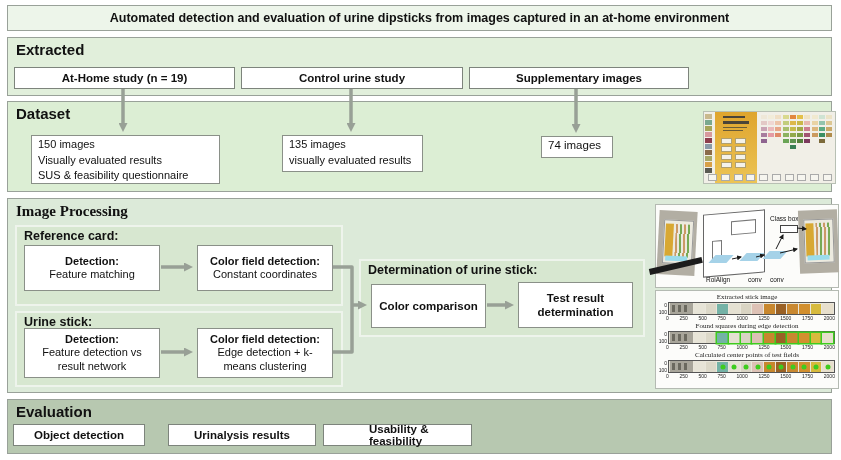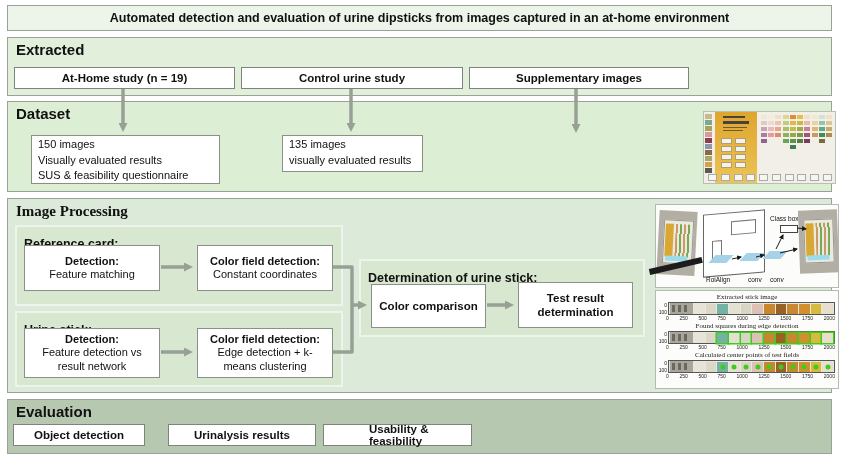--- a/index.html
+++ b/index.html
@@ -1,20 +1,20 @@
 <!DOCTYPE html>
 <html><head>
 <meta charset="utf-8">
 <style>
   html,body{margin:0;padding:0;background:#fff;}
   #app{position:relative;width:841px;height:460px;background:#fff;
        font-family:"Liberation Sans",sans-serif;color:#111;overflow:hidden;}
   .sec{position:absolute;border:1px solid #99a199;box-sizing:border-box;}
   .sec-h{position:absolute;left:8px;top:3px;font-weight:bold;font-size:15px;}
-  .sub-h{position:absolute;left:7px;top:10px;font-weight:bold;font-size:12.5px;}
+  .sub-h{position:absolute;left:7px;top:2px;font-weight:bold;font-size:12.5px;}
   .title-bar{left:7px;top:5px;width:825px;height:26px;background:#edf5ea;
        display:flex;align-items:center;justify-content:center;font-weight:bold;font-size:12.5px;}
   .procedure{left:7px;top:37px;width:825px;height:59px;background:#e1efdb;}
   .dataset{left:7px;top:101px;width:825px;height:91px;background:#dceed4;}
   .imgproc{left:7px;top:198px;width:825px;height:195px;background:#dcead9;}
   .evaluation{left:7px;top:399px;width:825px;height:55px;background:#b7c8b0;}
   .label-box{position:absolute;box-sizing:border-box;background:#fff;border:1px solid #7d847c;
        display:flex;align-items:center;justify-content:center;font-weight:bold;font-size:11.5px;height:22px;}
   .data-box{position:absolute;box-sizing:border-box;background:#fff;border:1px solid #8a9088;
        font-size:11px;line-height:15.5px;padding:1px 6px;}
@@ -92,20 +92,21 @@
     <div class="sec-h">Dataset</div>
     <div class="data-box" style="left:23px;top:33px;width:189px;height:49px;">
       <div>150 images</div>
       <div>Visually evaluated results</div>
       <div>SUS &amp; feasibility questionnaire</div>
     </div>
     <div class="data-box" style="left:274px;top:33px;width:141px;height:37px;">
       <div>135 images</div>
       <div>visually evaluated results</div>
     </div>
+    <div class="data-box" style="left:533px;top:34px;width:72px;height:22px;font-size:11.5px;">74 images</div>
 
     <div id="card-photo">
       <div class="dstrip">
           <div class="dsq" style="background: rgb(201, 185, 142);"></div>
           <div class="dsq" style="background: rgb(122, 169, 143);"></div>
           <div class="dsq" style="background: rgb(166, 166, 90);"></div>
           <div class="dsq" style="background: rgb(216, 154, 158);"></div>
           <div class="dsq" style="background: rgb(141, 62, 77);"></div>
           <div class="dsq" style="background: rgb(138, 154, 168);"></div>
           <div class="dsq" style="background: rgb(138, 106, 74);"></div>

